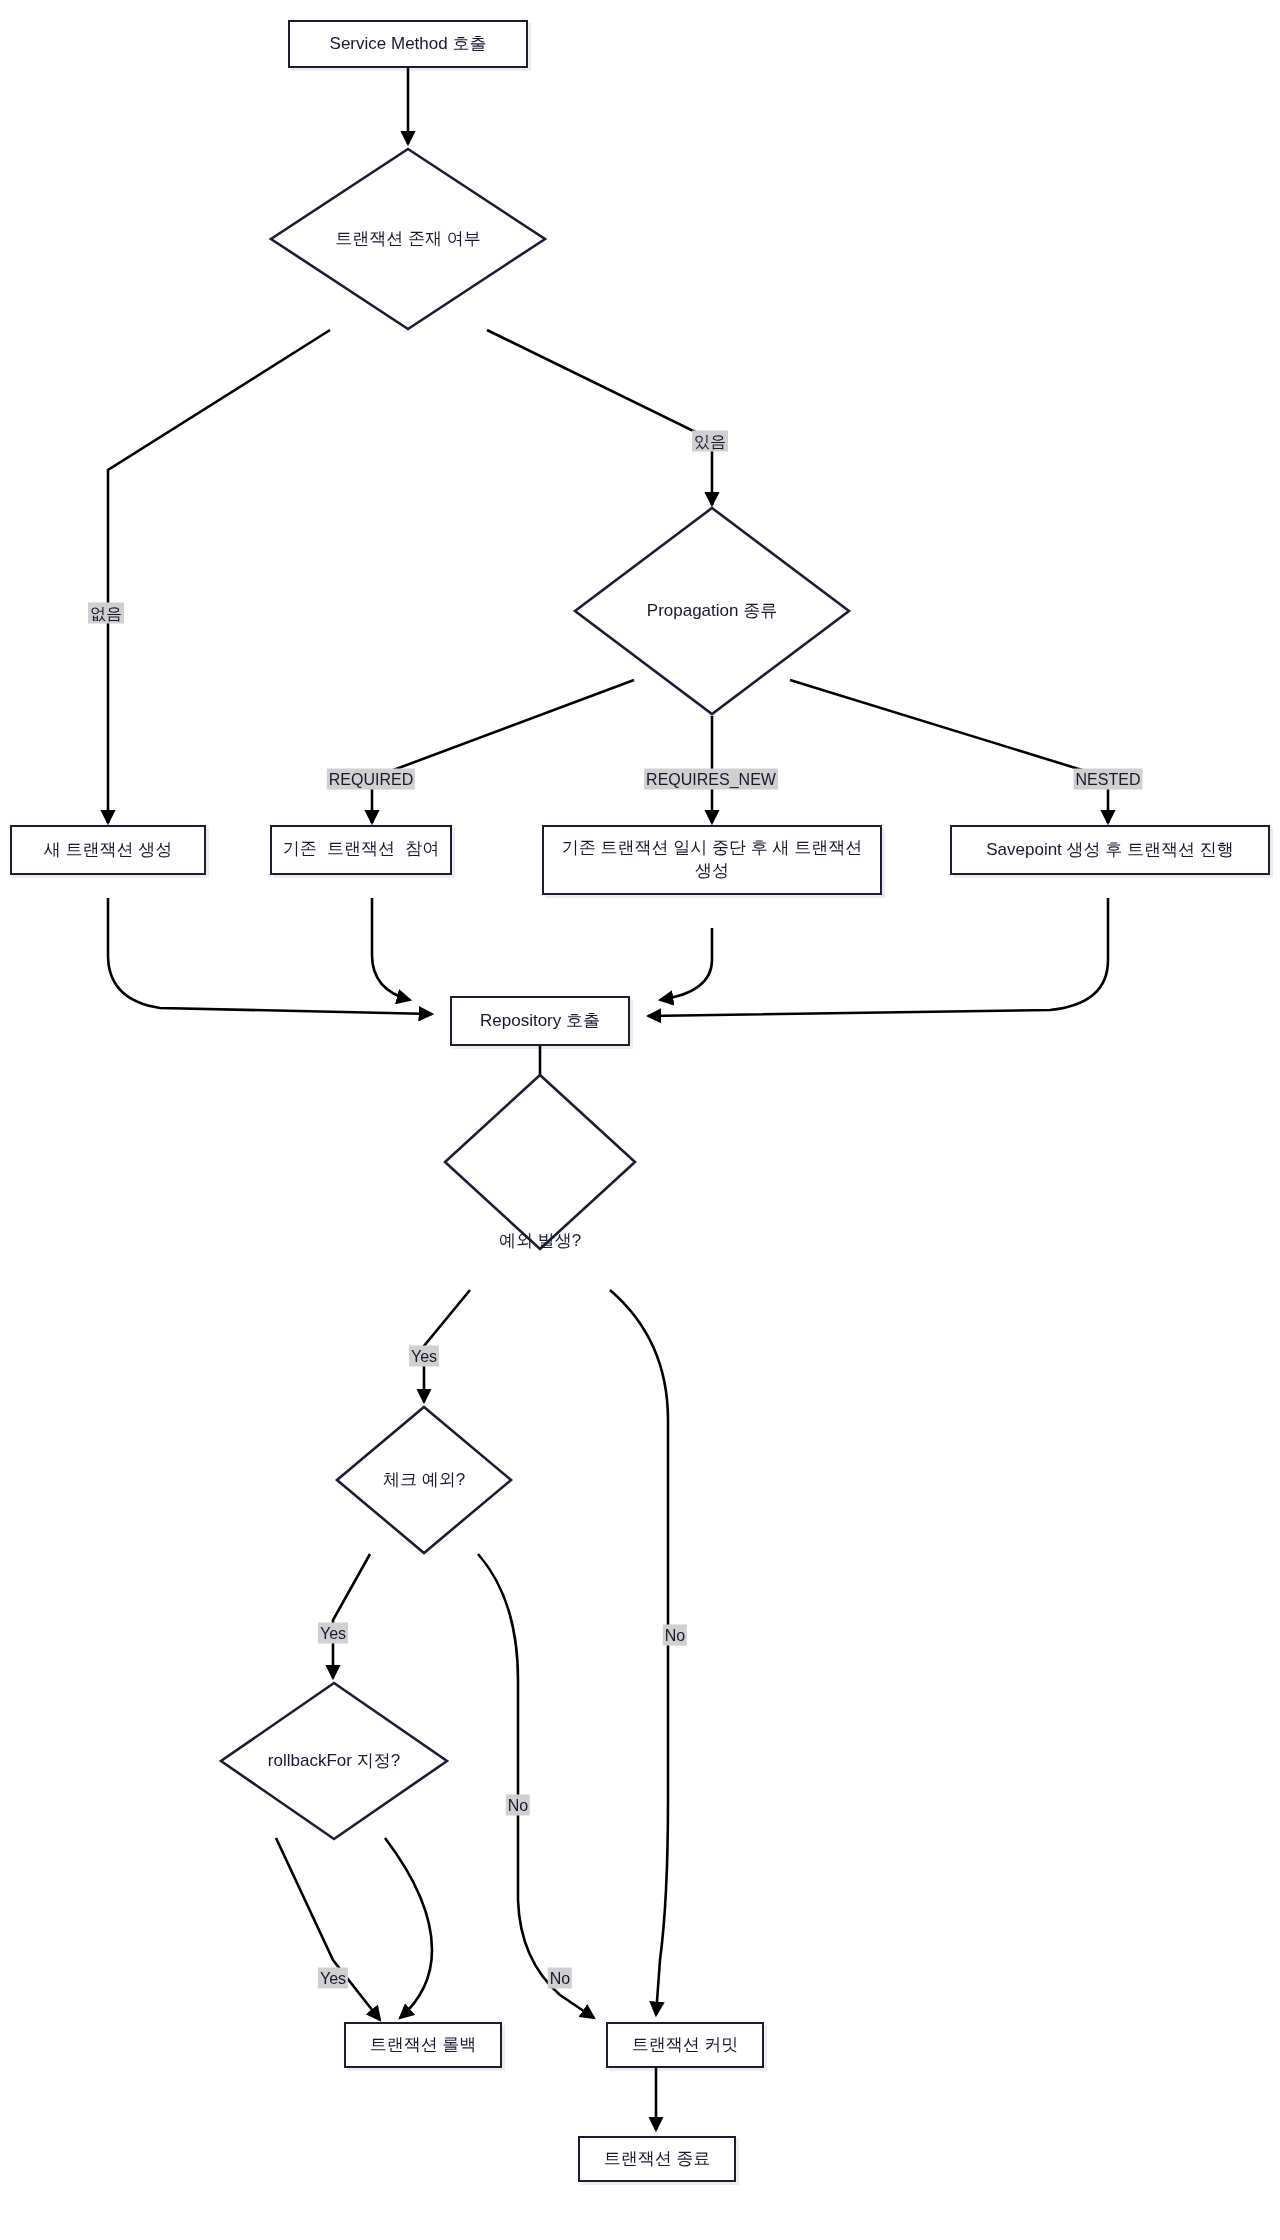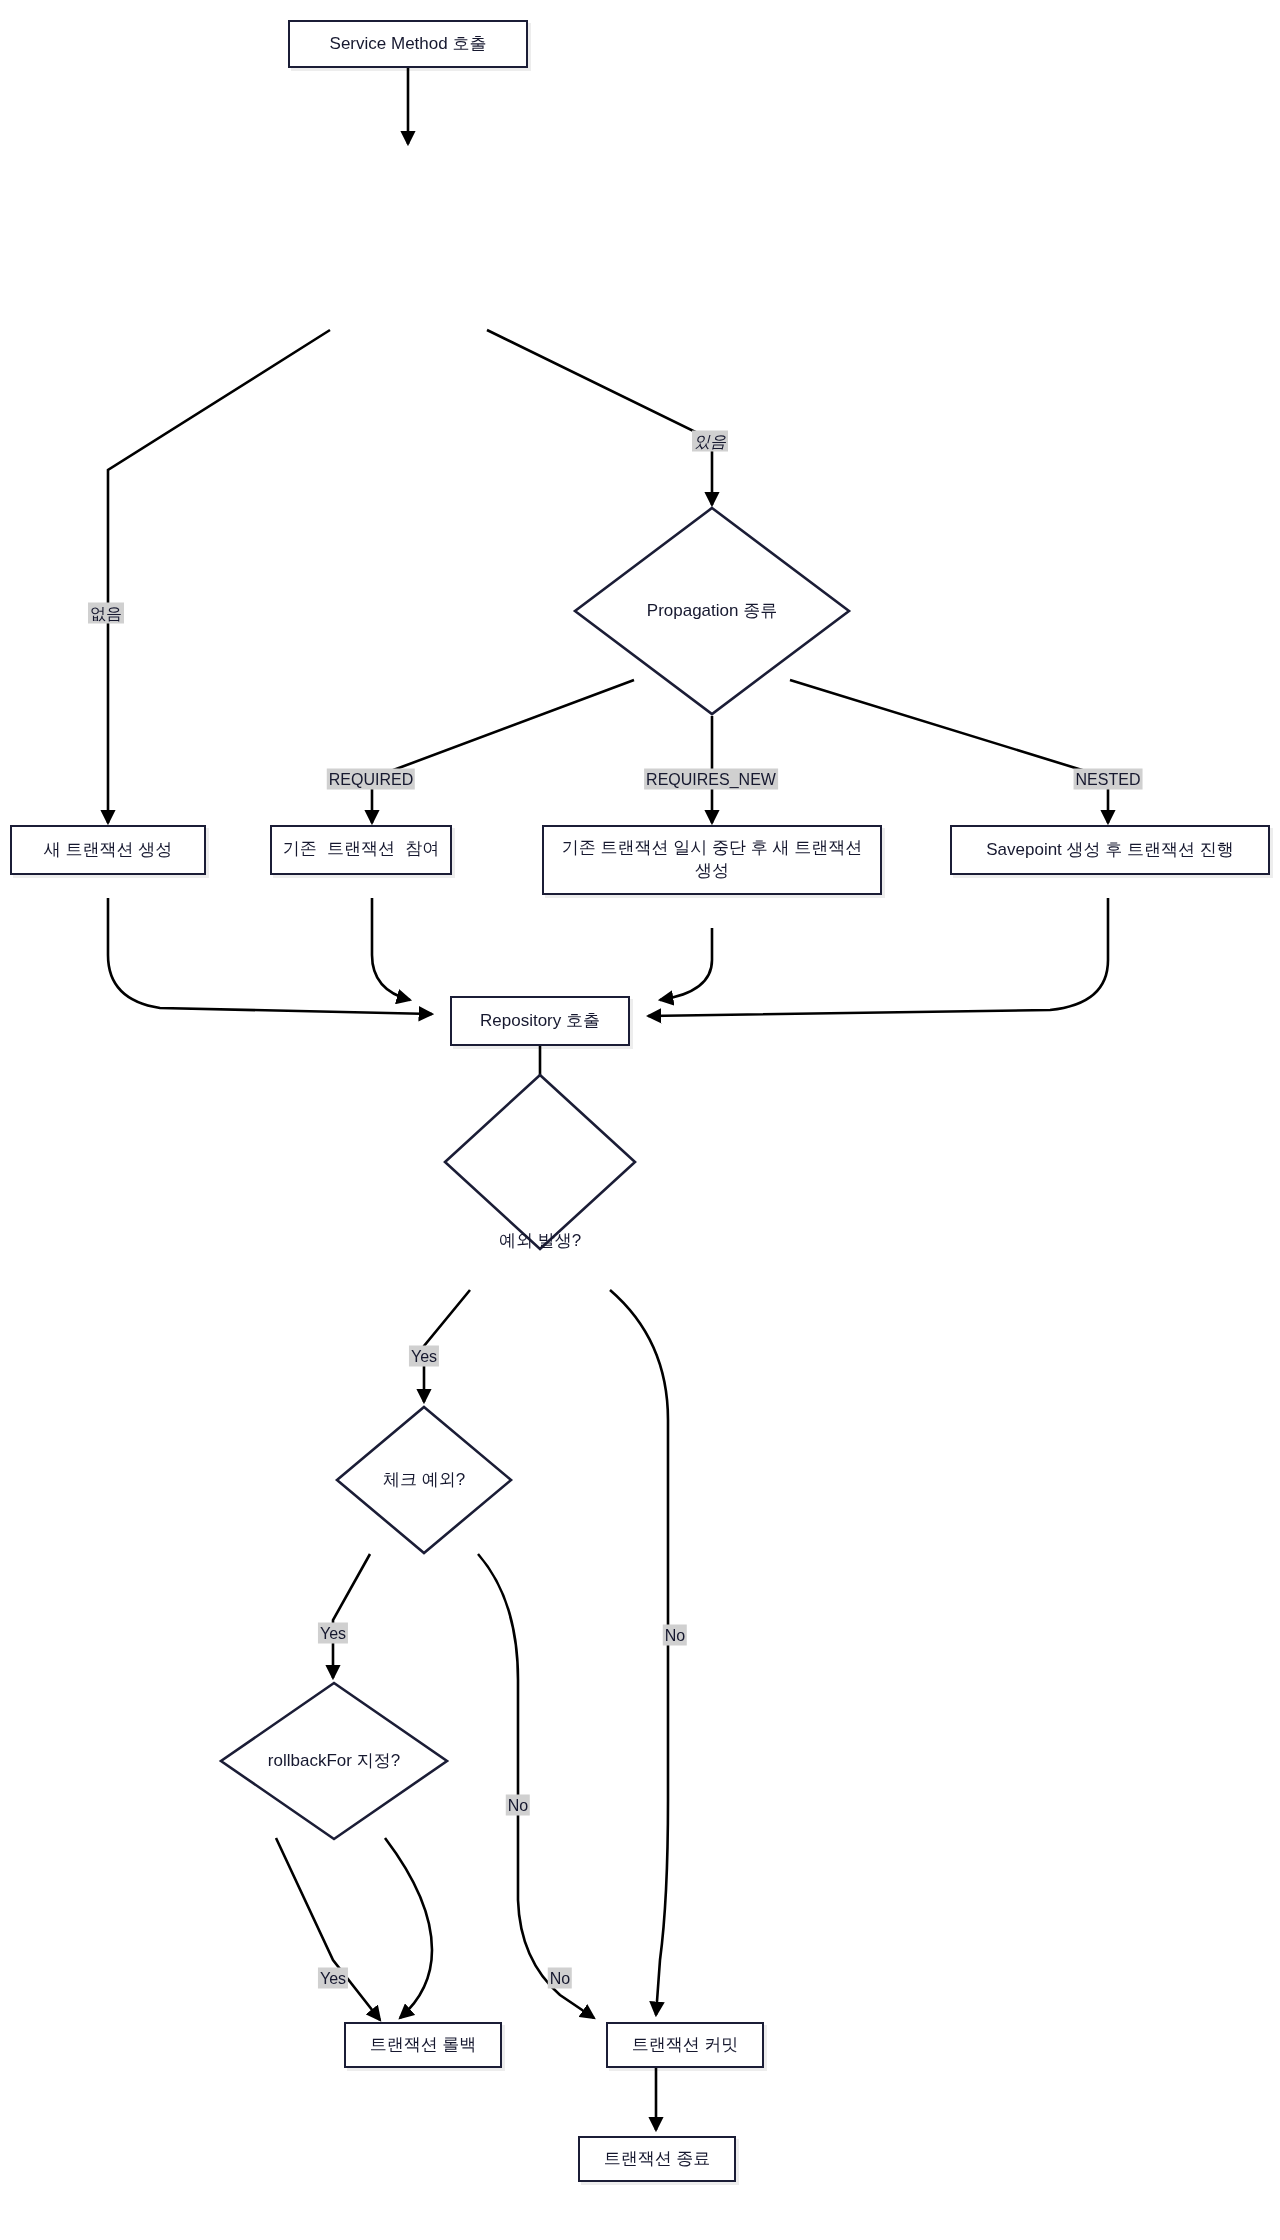--- a/index.html
+++ b/index.html
@@ -124,20 +124,26 @@
       <path d="M 560 1960 L 580 2000" stroke="none"></path>
 
       <path d="M 656 2068 L 656 2130" marker-end="url(#arrow)"></path>
     </g>
   </svg>
 
   <div class="node node-rect" style="left:288px; top:20px; width:240px; height:48px;">
     <span>Service Method 호출</span>
   </div>
 
+  <div class="node node-diamond" style="left:268px; top:146px; width:280px; height:186px;">
+    <svg class="diamond-shape" viewBox="0 0 280 186" xmlns="http://www.w3.org/2000/svg">
+      <polygon points="140,3 277,93 140,183 3,93" fill="#ffffff" stroke="#1b1d36" stroke-width="2.6"></polygon>
+    </svg>
+    <span class="diamond-label">트랜잭션 존재 여부</span>
+  </div>
 
   <div class="node node-diamond" style="left:572px; top:505px; width:280px; height:212px;">
     <svg class="diamond-shape" viewBox="0 0 280 212" xmlns="http://www.w3.org/2000/svg">
       <polygon points="140,3 277,106 140,209 3,106" fill="#ffffff" stroke="#1b1d36" stroke-width="2.6"></polygon>
     </svg>
     <span class="diamond-label">Propagation 종류</span>
   </div>
 
   <div class="node node-rect" style="left:10px; top:825px; width:196px; height:50px;">
     <span>새 트랜잭션 생성</span>
@@ -187,21 +193,21 @@
   <div class="node node-rect" style="left:578px; top:2022px; width:158px; height:46px;margin-left:28px;">
     <span>트랜잭션 커밋</span>
   </div>
 
   <div class="node node-rect" style="left:578px; top:2136px; width:158px; height:46px;">
     <span>트랜잭션 종료</span>
   </div>
 
   <span class="edge-label" style="left:106px; top:613px;">없음</span>
 
-  <span class="edge-label" style="left:710px; top:441px;font-style:italic;">있음</span>
+  <span class="edge-label" style="left:710px; top:441px;">있음</span>
 
   <span class="edge-label" style="left:371px; top:779px;">REQUIRED</span>
 
   <span class="edge-label" style="left:711px; top:779px;">REQUIRES_NEW</span>
 
   <span class="edge-label" style="left:1108px; top:779px;">NESTED</span>
 
   <span class="edge-label" style="left:424px; top:1356px;">Yes</span>
 
   <span class="edge-label" style="left:675px; top:1635px;">No</span>

